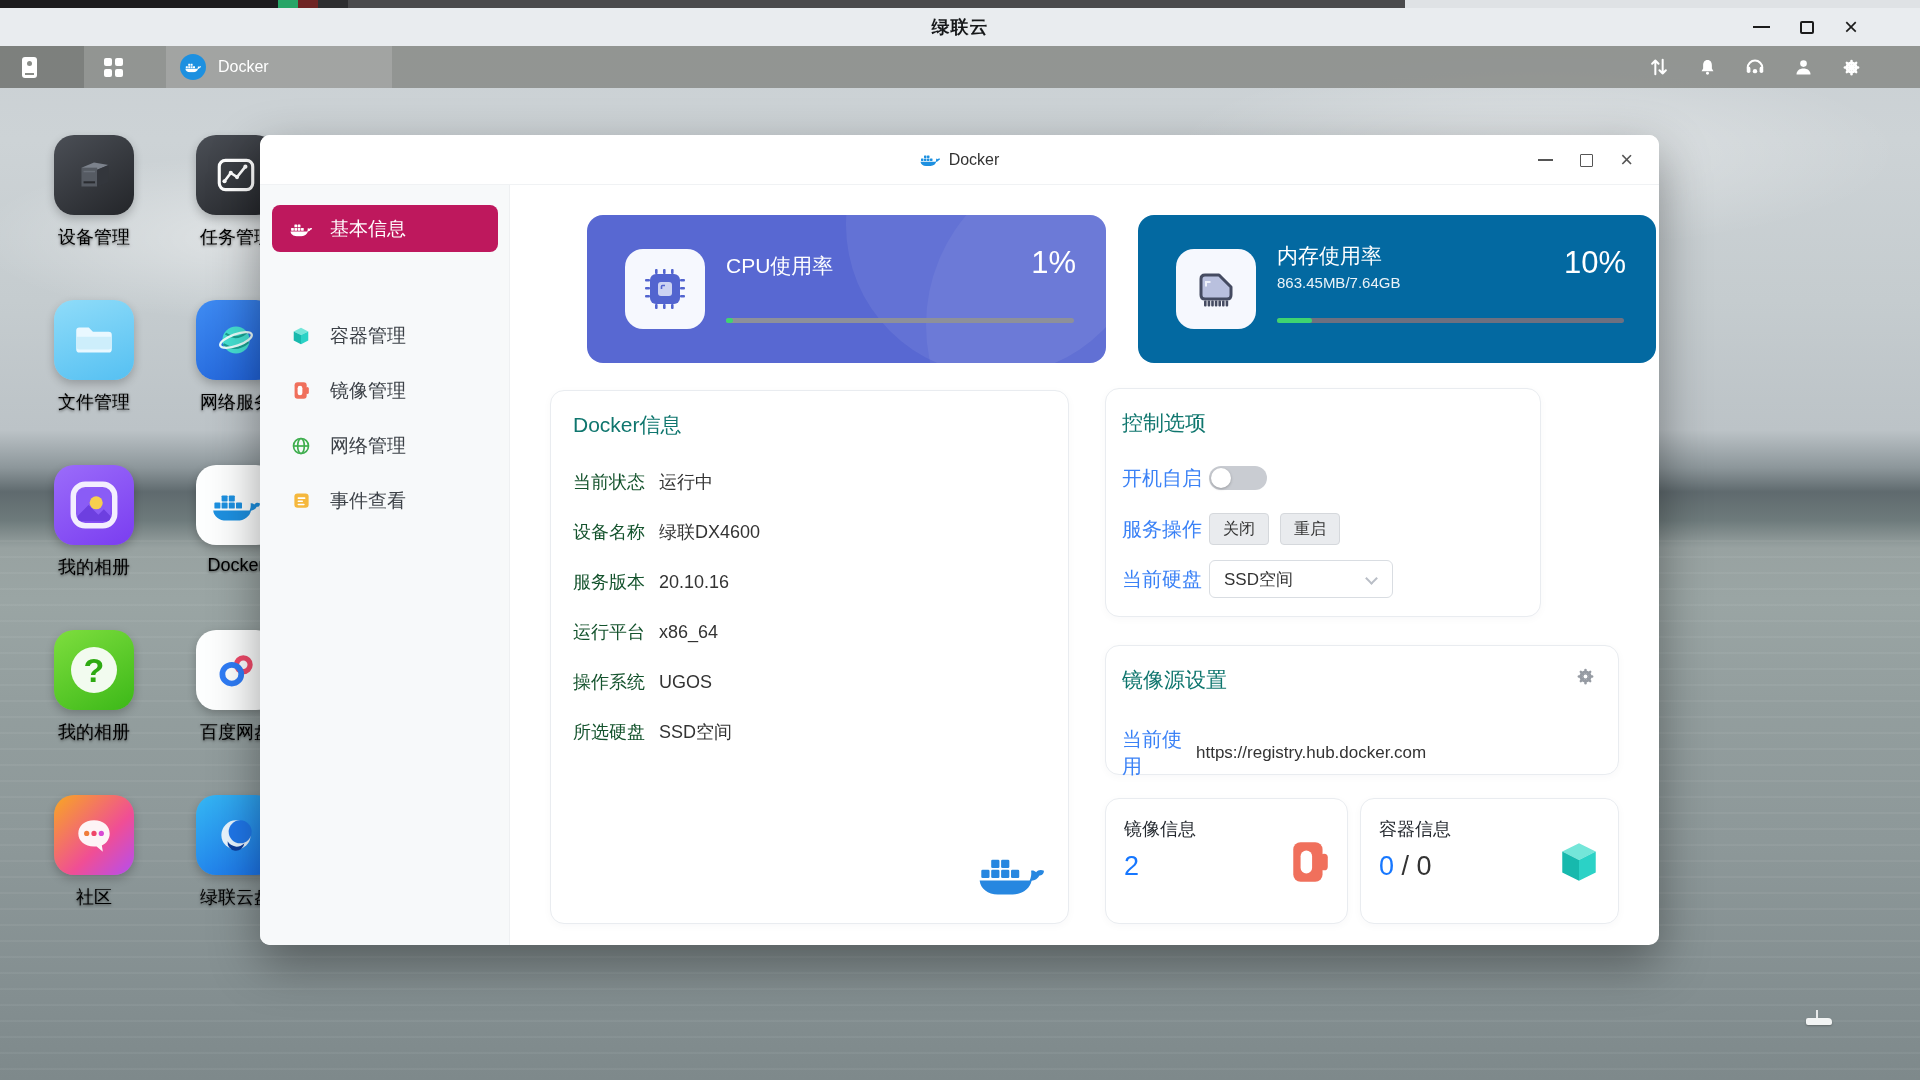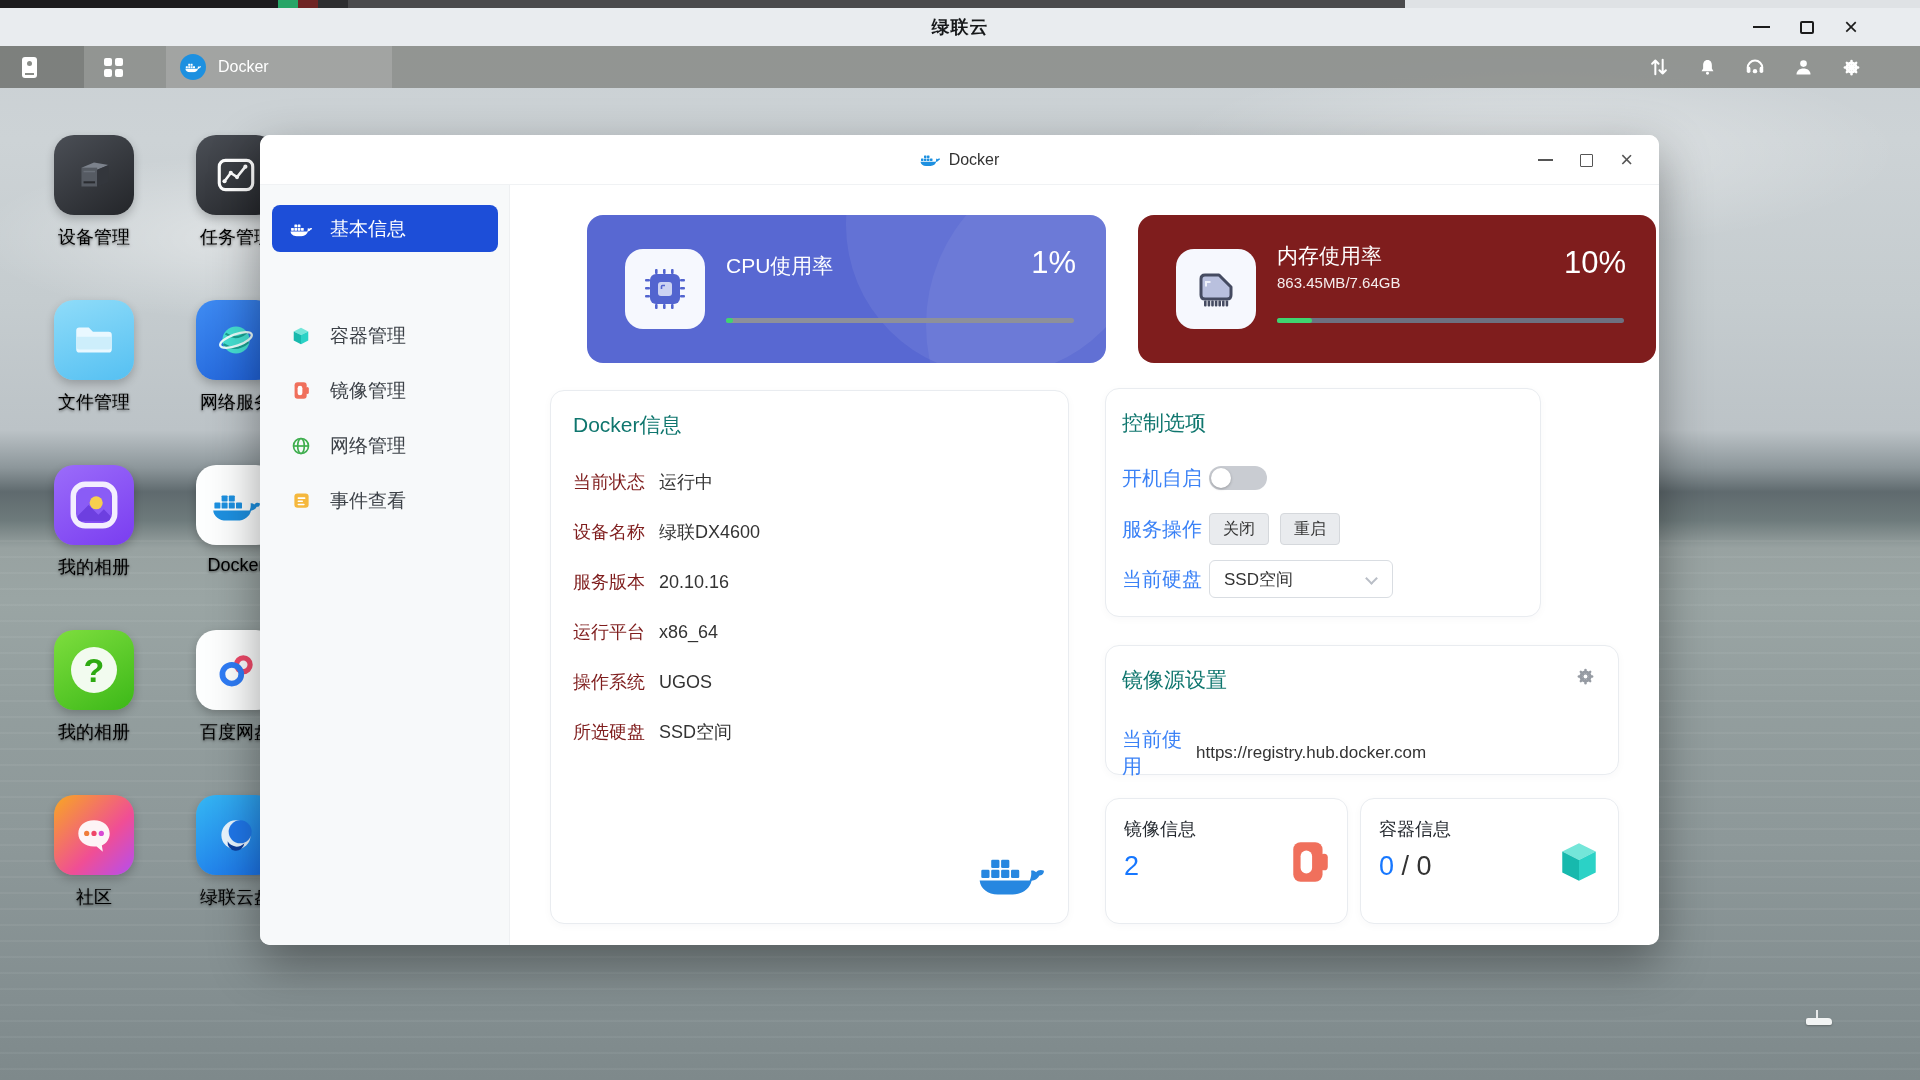--- a/index.html
+++ b/index.html
@@ -70,48 +70,48 @@
   .win-header { position:absolute; left:0; top:0; width:100%; height:50px; display:flex; align-items:center; justify-content:center; gap:9px; border-bottom:1px solid #f0f2f4; background:#fff; }
   .win-title { font-size:16px; color:#333; }
   .win-controls { position:absolute; right:26px; top:0; height:50px; display:flex; align-items:center; gap:27px; }
   .wc-min { width:15px; height:2px; background:#555; }
   .wc-max { width:13px; height:13px; border:1.6px solid #555; border-radius:1px; }
   .wc-close { font-size:22px; color:#555; line-height:1; }
 
   
   .sidebar { position:absolute; left:0; top:50px; width:250px; height:760px; background:#f7f9fa; border-right:1px solid #eef0f2; }
   .side-item { position:absolute; left:12px; width:226px; height:47px; border-radius:8px; display:flex; align-items:center; gap:18px; padding-left:18px; color:#3c4147; font-size:19px; }
-  .side-item.active { background:#1d4ed8; color:#fff; }
+  .side-item.active { background:#be185d; color:#fff; }
   .side-ico { width:22px; height:22px; display:flex; align-items:center; justify-content:center; flex:none; }
 
   
   .ucard { position:absolute; height:148px; border-radius:16px; color:#fff; overflow:hidden;margin-left:37px; }
   .cpu-card { left:290px; top:80px; width:519px; background:#5868d2; }
   .cpu-card .deco1 { position:absolute; width:300px; height:300px; border-radius:50%; background:rgba(255,255,255,.07); right:-40px; top:-140px; }
   .cpu-card .deco2 { position:absolute; width:340px; height:340px; border-radius:50%; background:rgba(255,255,255,.06); right:-160px; top:-60px; }
-  .mem-card { left:841px; top:80px; width:518px; background:#7f1d1d; }
+  .mem-card { left:841px; top:80px; width:518px; background:#0369a1; }
   .ucard .usq { position:absolute; left:38px; top:34px; width:80px; height:80px; border-radius:18px; background:#f6f8fe; display:flex; align-items:center; justify-content:center; }
   .ucard .utitle { position:absolute; left:139px; top:37px; font-size:21px; }
   .mem-card .utitle { top:27px; }
   .ucard .udetail { position:absolute; left:139px; top:59px; font-size:15px; color:rgba(255,255,255,.92); }
   .ucard .uval { position:absolute; right:30px; top:30px; font-size:31px; font-weight:500; }
   .ubar { position:absolute; left:139px; right:32px; top:103px; height:5px; border-radius:3px; }
   .cpu-card .ubar { background:#8d909a; }
   .mem-card .ubar { background:#6d7080; }
   .ubar .ufill { height:5px; min-width:7px; border-radius:3px; background:#3fd470; }
 
   
   .wcard { position:absolute; background:#fff; border:1px solid #e9ecf0; border-radius:14px; box-shadow:0 2px 8px rgba(31,45,61,.03); }
   .card-title { position:absolute; left:22px; top:20px; font-size:21px; color:#0f766e; }
 
   
   .info-card { left:290px; top:255px; width:519px; height:534px; }
   .info-rows { position:absolute; left:22px; top:66px; right:22px; }
   .irow { height:50px; display:flex; align-items:center; }
-  .irow .ilabel { width:86px; color:#7f1d1d; font-size:18px; flex:none; }
+  .irow .ilabel { width:86px; color:#14532d; font-size:18px; flex:none; }
   .irow .ival { color:#333; font-size:18px; }
   .info-whale { position:absolute; right:24px; bottom:26px; color:#2787e0; }
 
   
   .ctrl-card { left:845px; top:253px; width:436px; height:229px; }
   .ctrl-card .card-title { left:16px; }
   .crow { position:absolute; left:16px; display:flex; align-items:center; }
   .clabel { width:87px; color:#3b82f6; font-size:20px; flex:none; }
   .toggle { width:58px; height:24px; border-radius:12px; background:#c9ccd2; position:relative; }
   .toggle .knob { position:absolute; left:2px; top:2px; width:20px; height:20px; border-radius:50%; background:#fff; box-shadow:0 1px 3px rgba(0,0,0,.25); }

